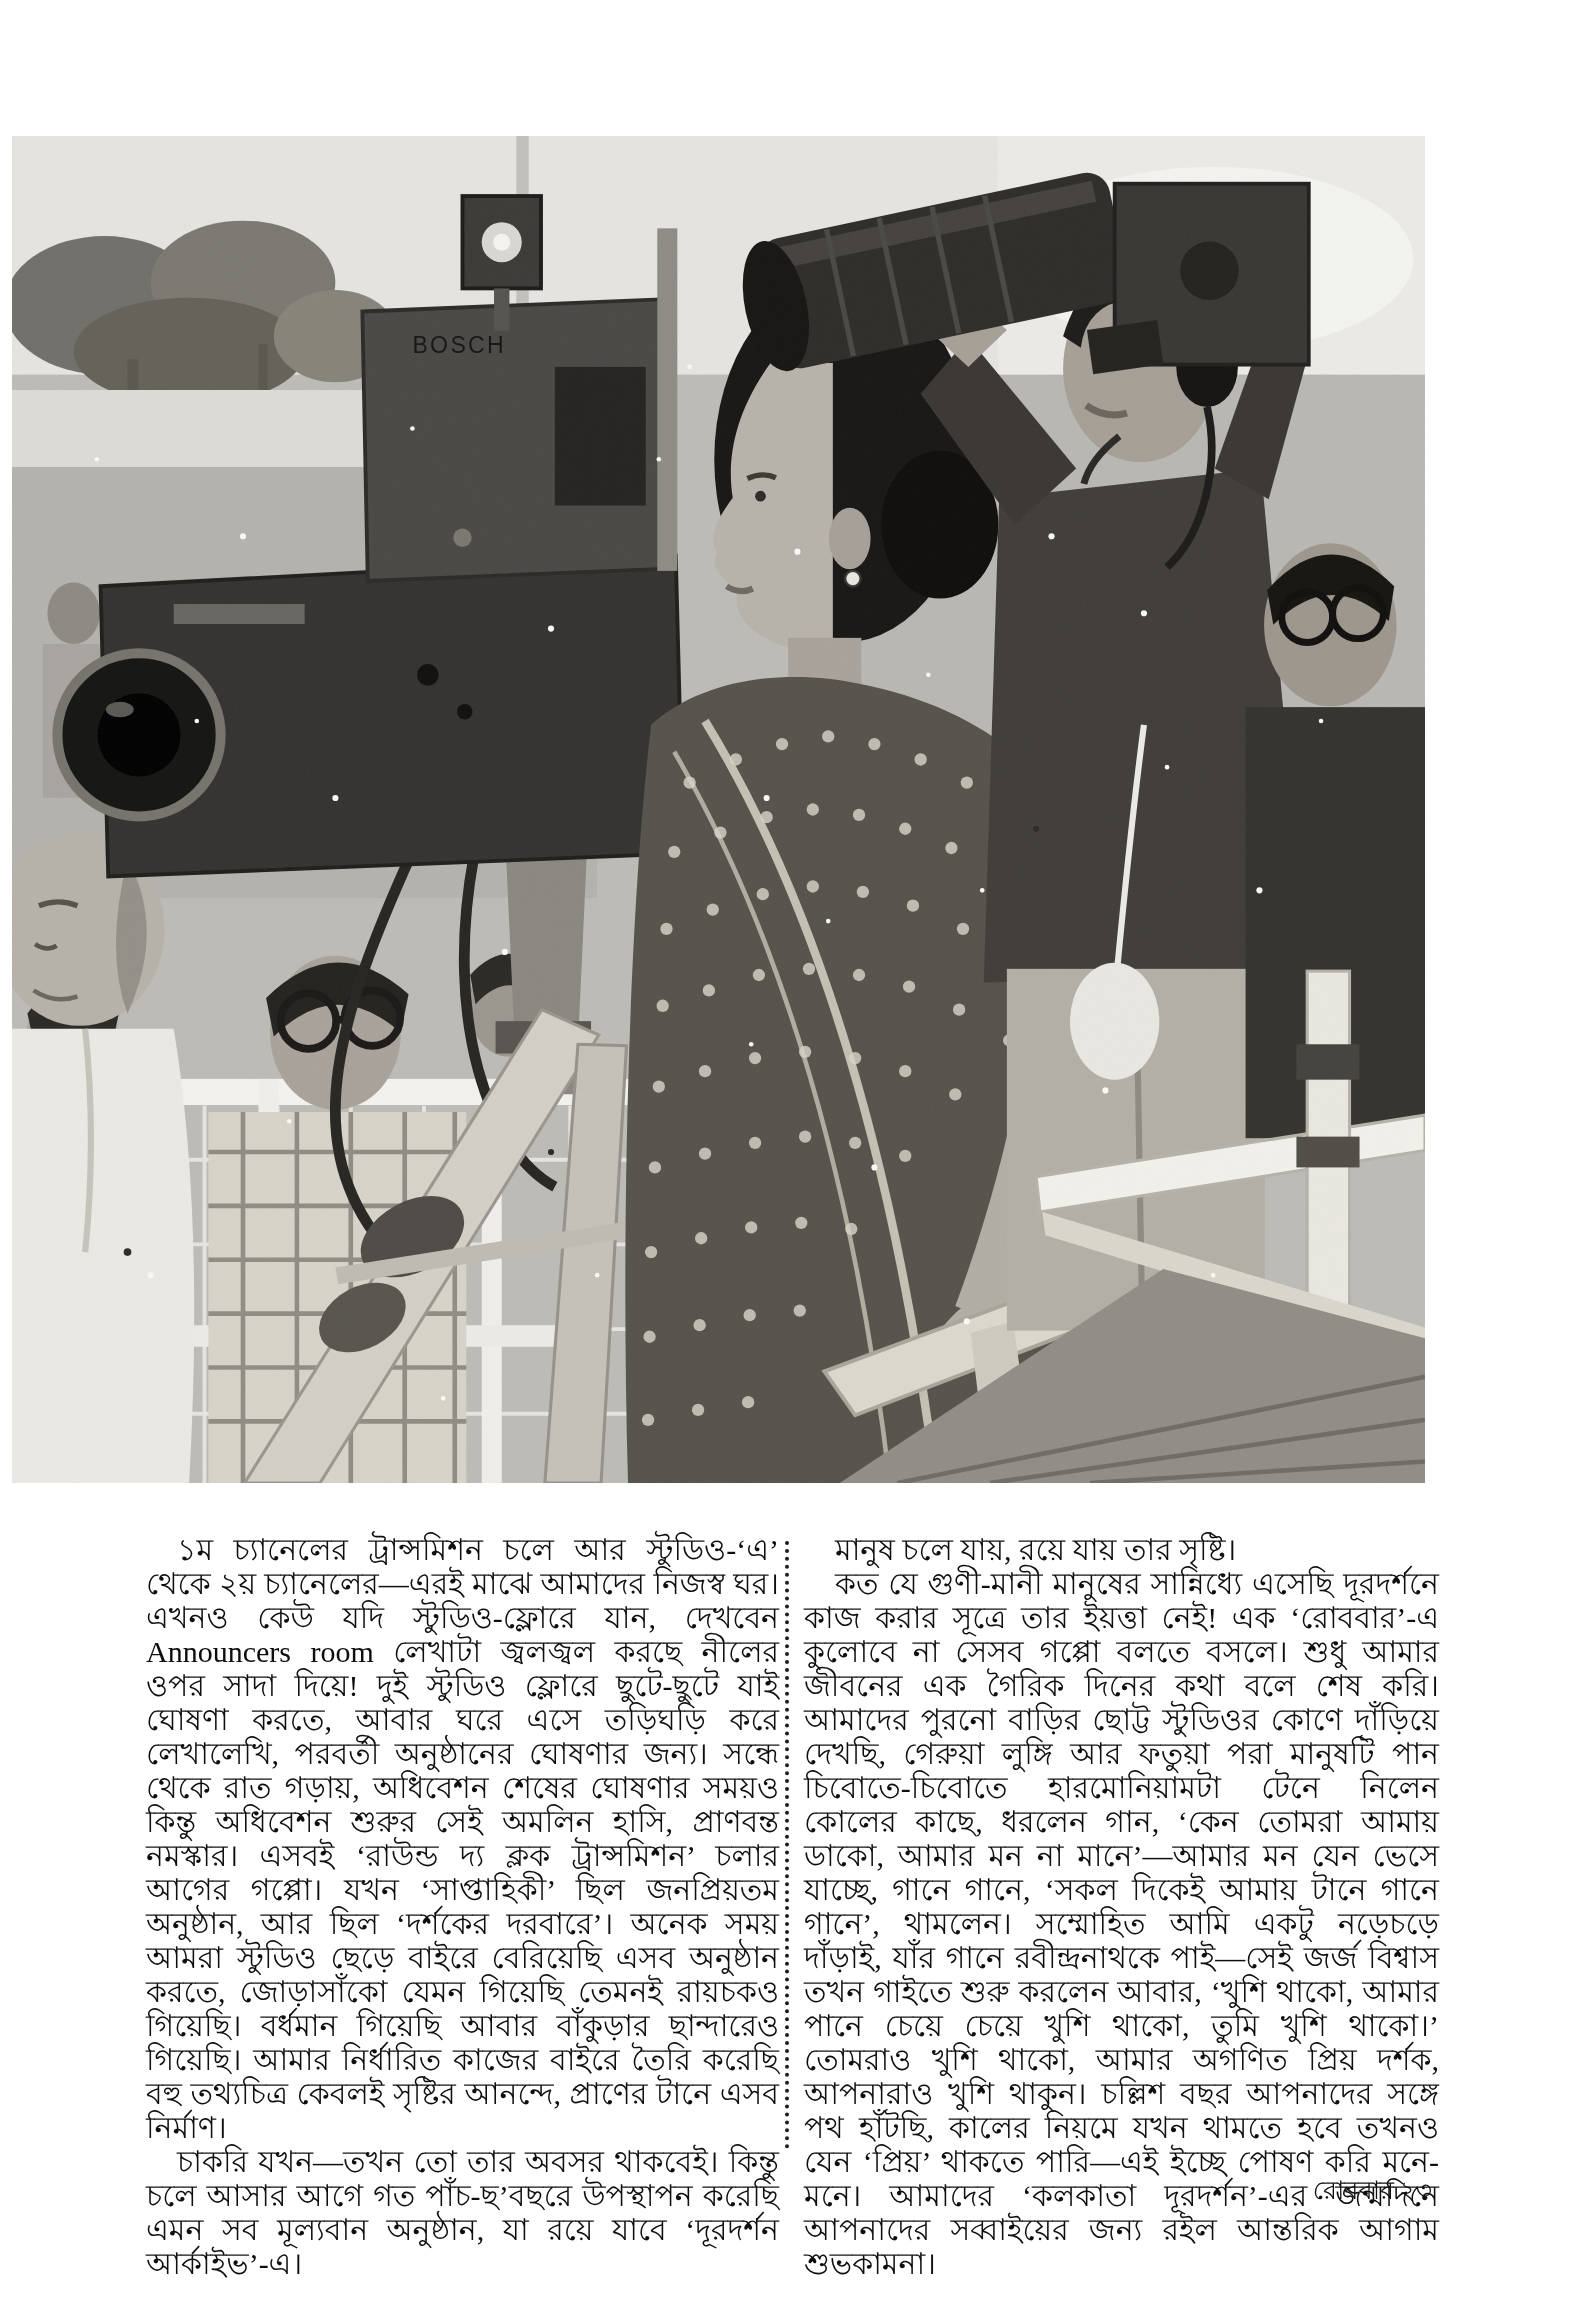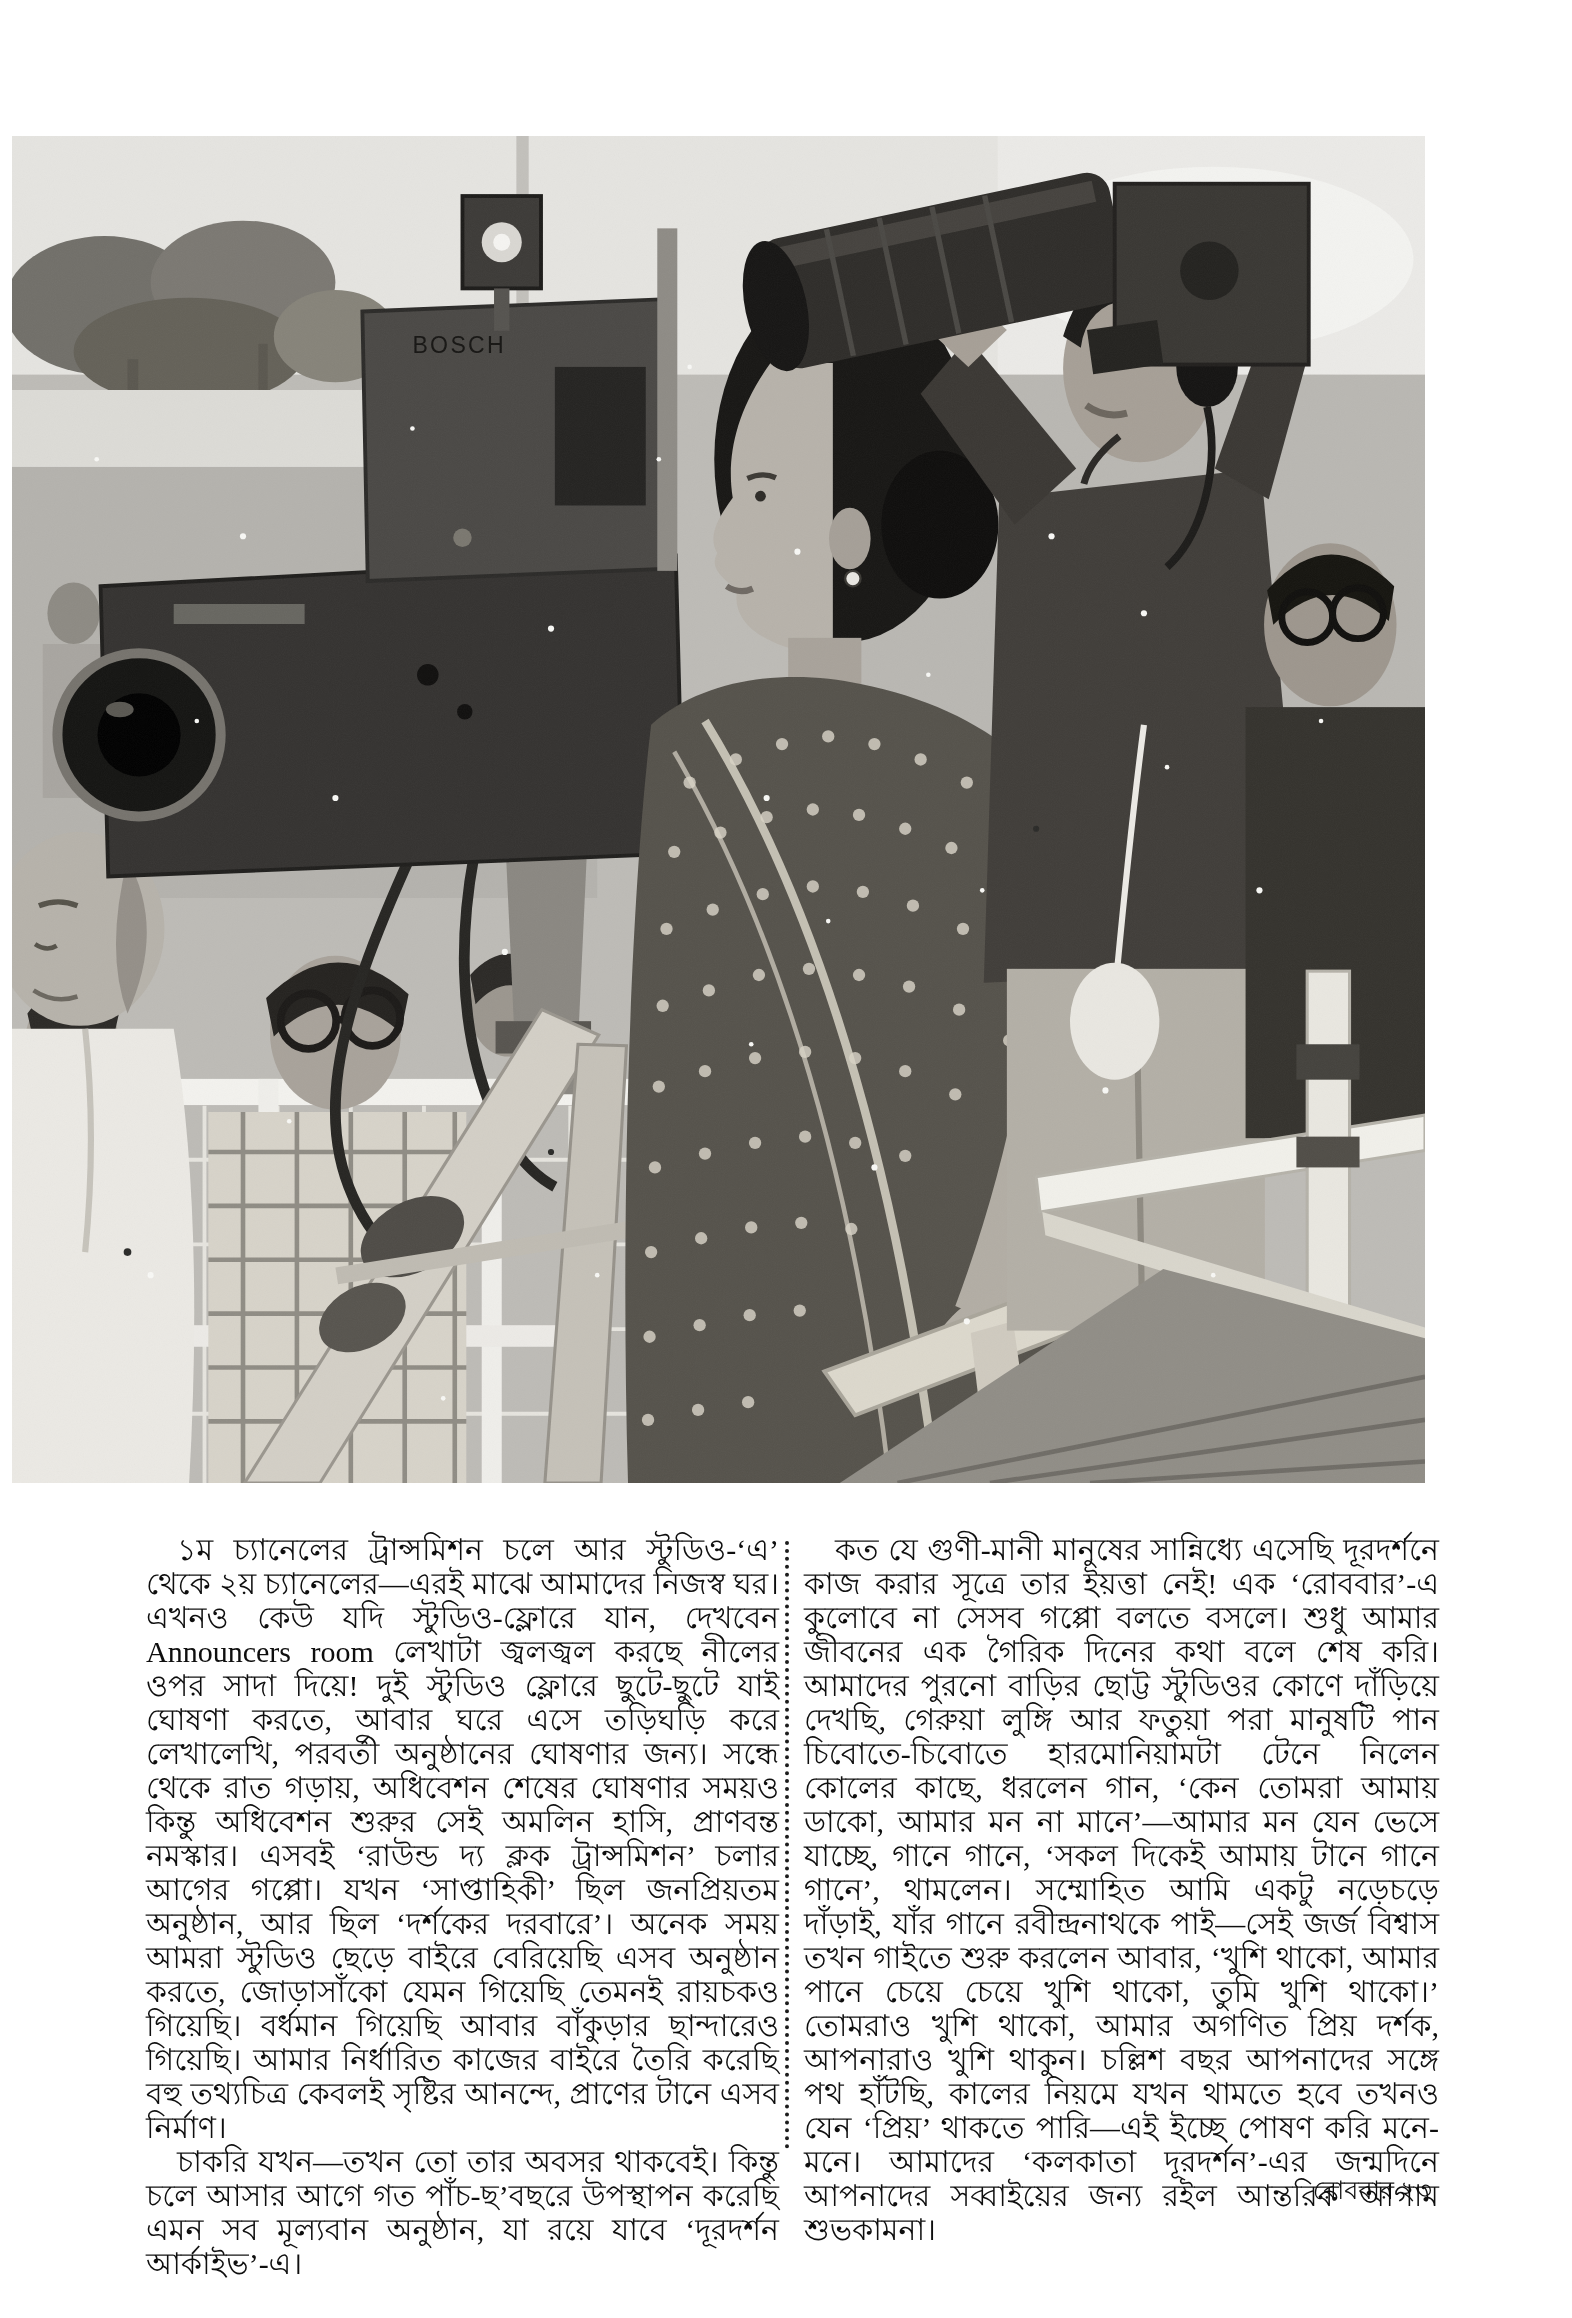--- a/index.html
+++ b/index.html
@@ -363,20 +363,21 @@
   </div>
 
   <div class="col col-left">
       <p class="para">১ম চ্যানেলের ট্রান্সমিশন চলে আর স্টুডিও-‘এ’ থেকে ২য় চ্যানেলের—এরই মাঝে আমাদের নিজস্ব ঘর। এখনও কেউ যদি স্টুডিও-ফ্লোরে যান, দেখবেন Announcers room লেখাটা জ্বলজ্বল করছে নীলের ওপর সাদা দিয়ে! দুই স্টুডিও ফ্লোরে ছুটে-ছুটে যাই ঘোষণা করতে, আবার ঘরে এসে তড়িঘড়ি করে লেখালেখি, পরবর্তী অনুষ্ঠানের ঘোষণার জন্য। সন্ধে থেকে রাত গড়ায়, অধিবেশন শেষের ঘোষণার সময়ও কিন্তু অধিবেশন শুরুর সেই অমলিন হাসি, প্রাণবন্ত নমস্কার। এসবই ‘রাউন্ড দ্য ক্লক ট্রান্সমিশন’ চলার আগের গপ্পো। যখন ‘সাপ্তাহিকী’ ছিল জনপ্রিয়তম অনুষ্ঠান, আর ছিল ‘দর্শকের দরবারে’। অনেক সময় আমরা স্টুডিও ছেড়ে বাইরে বেরিয়েছি এসব অনুষ্ঠান করতে, জোড়াসাঁকো যেমন গিয়েছি তেমনই রায়চকও গিয়েছি। বর্ধমান গিয়েছি আবার বাঁকুড়ার ছান্দারেও গিয়েছি। আমার নির্ধারিত কাজের বাইরে তৈরি করেছি বহু তথ্যচিত্র কেবলই সৃষ্টির আনন্দে, প্রাণের টানে এসব নির্মাণ।</p>
       <p class="para">চাকরি যখন—তখন তো তার অবসর থাকবেই। কিন্তু চলে আসার আগে গত পাঁচ-ছ’বছরে উপস্থাপন করেছি এমন সব মূল্যবান অনুষ্ঠান, যা রয়ে যাবে ‘দূরদর্শন আর্কাইভ’-এ।</p>
     </div>
 
   <div class="divider"></div>
 
   <div class="col col-right">
+      <p class="para">মানুষ চলে যায়, রয়ে যায় তার সৃষ্টি।</p>
       <p class="para">কত যে গুণী-মানী মানুষের সান্নিধ্যে এসেছি দূরদর্শনে কাজ করার সূত্রে তার ইয়ত্তা নেই! এক ‘রোববার’-এ কুলোবে না সেসব গপ্পো বলতে বসলে। শুধু আমার জীবনের এক গৈরিক দিনের কথা বলে শেষ করি। আমাদের পুরনো বাড়ির ছোট্ট স্টুডিওর কোণে দাঁড়িয়ে দেখছি, গেরুয়া লুঙ্গি আর ফতুয়া পরা মানুষটি পান চিবোতে-চিবোতে হারমোনিয়ামটা টেনে নিলেন কোলের কাছে, ধরলেন গান, ‘কেন তোমরা আমায় ডাকো, আমার মন না মানে’—আমার মন যেন ভেসে যাচ্ছে, গানে গানে, ‘সকল দিকেই আমায় টানে গানে গানে’, থামলেন। সম্মোহিত আমি একটু নড়েচড়ে দাঁড়াই, যাঁর গানে রবীন্দ্রনাথকে পাই—সেই জর্জ বিশ্বাস তখন গাইতে শুরু করলেন আবার, ‘খুশি থাকো, আমার পানে চেয়ে চেয়ে খুশি থাকো, তুমি খুশি থাকো।’ তোমরাও খুশি থাকো, আমার অগণিত প্রিয় দর্শক, আপনারাও খুশি থাকুন। চল্লিশ বছর আপনাদের সঙ্গে পথ হাঁটছি, কালের নিয়মে যখন থামতে হবে তখনও যেন ‘প্রিয়’ থাকতে পারি—এই ইচ্ছে পোষণ করি মনে-মনে। আমাদের ‘কলকাতা দূরদর্শন’-এর জন্মদিনে আপনাদের সব্বাইয়ের জন্য রইল আন্তরিক আগাম শুভকামনা।</p>
     </div>
 
   <div class="footer">
     <span>রোববার</span><span class="pageno">২৩</span>
   </div>
 
 </div>
 
 

